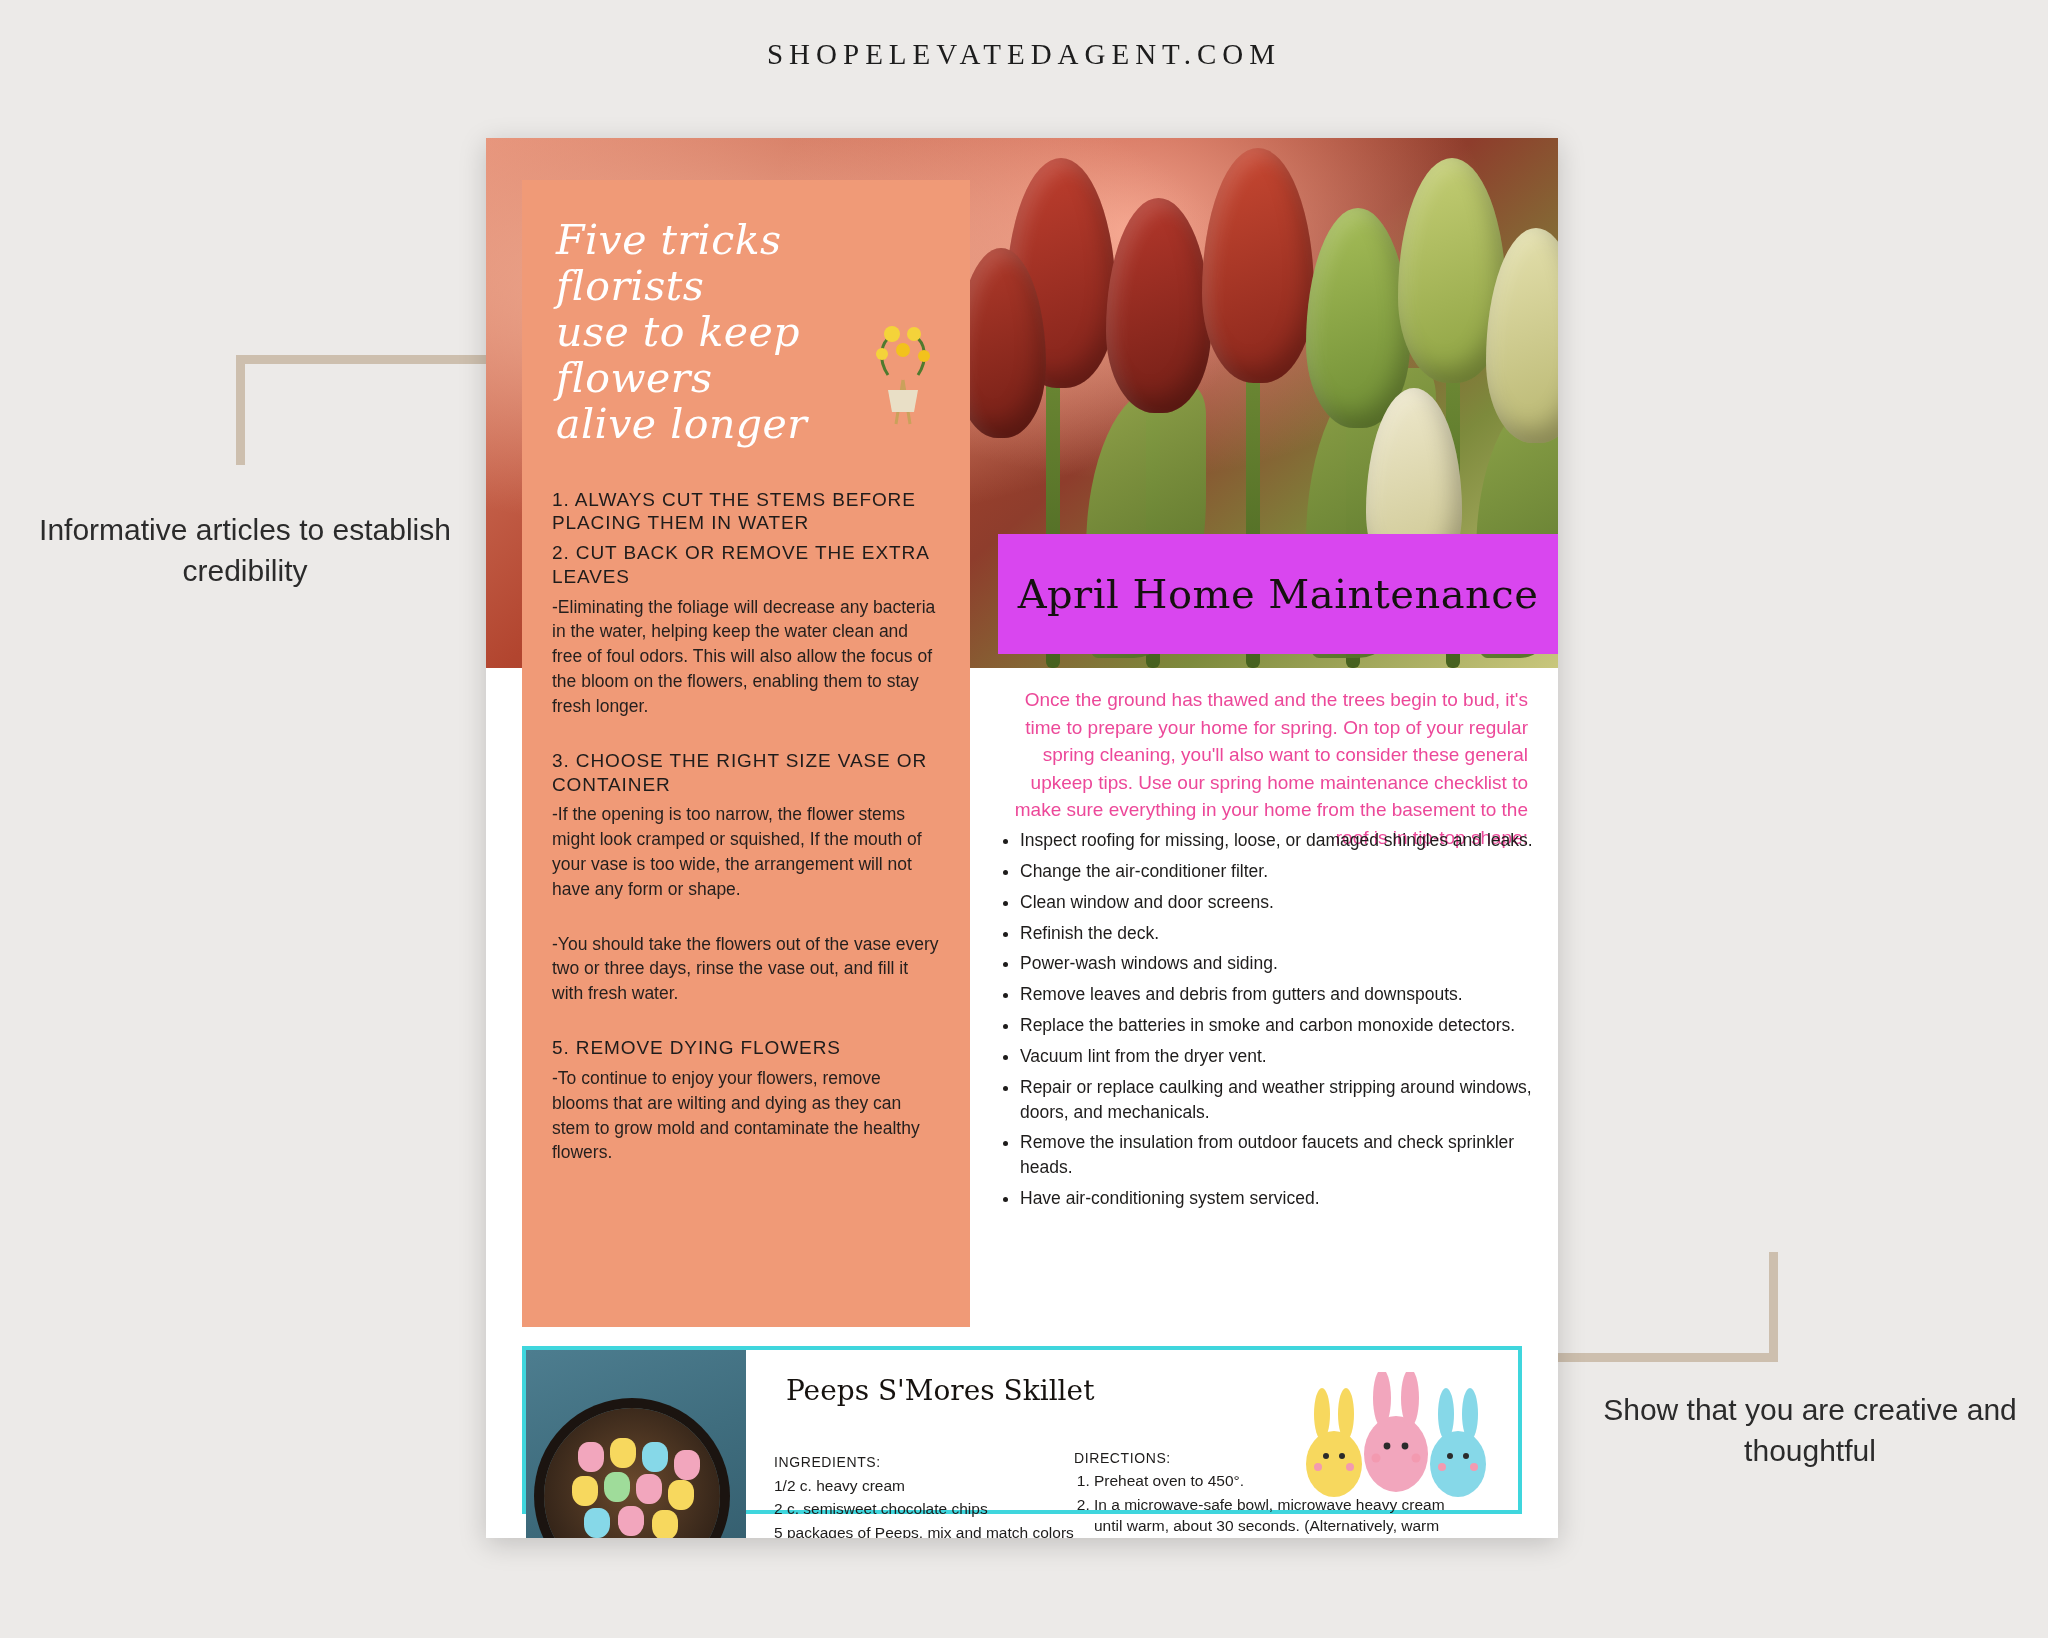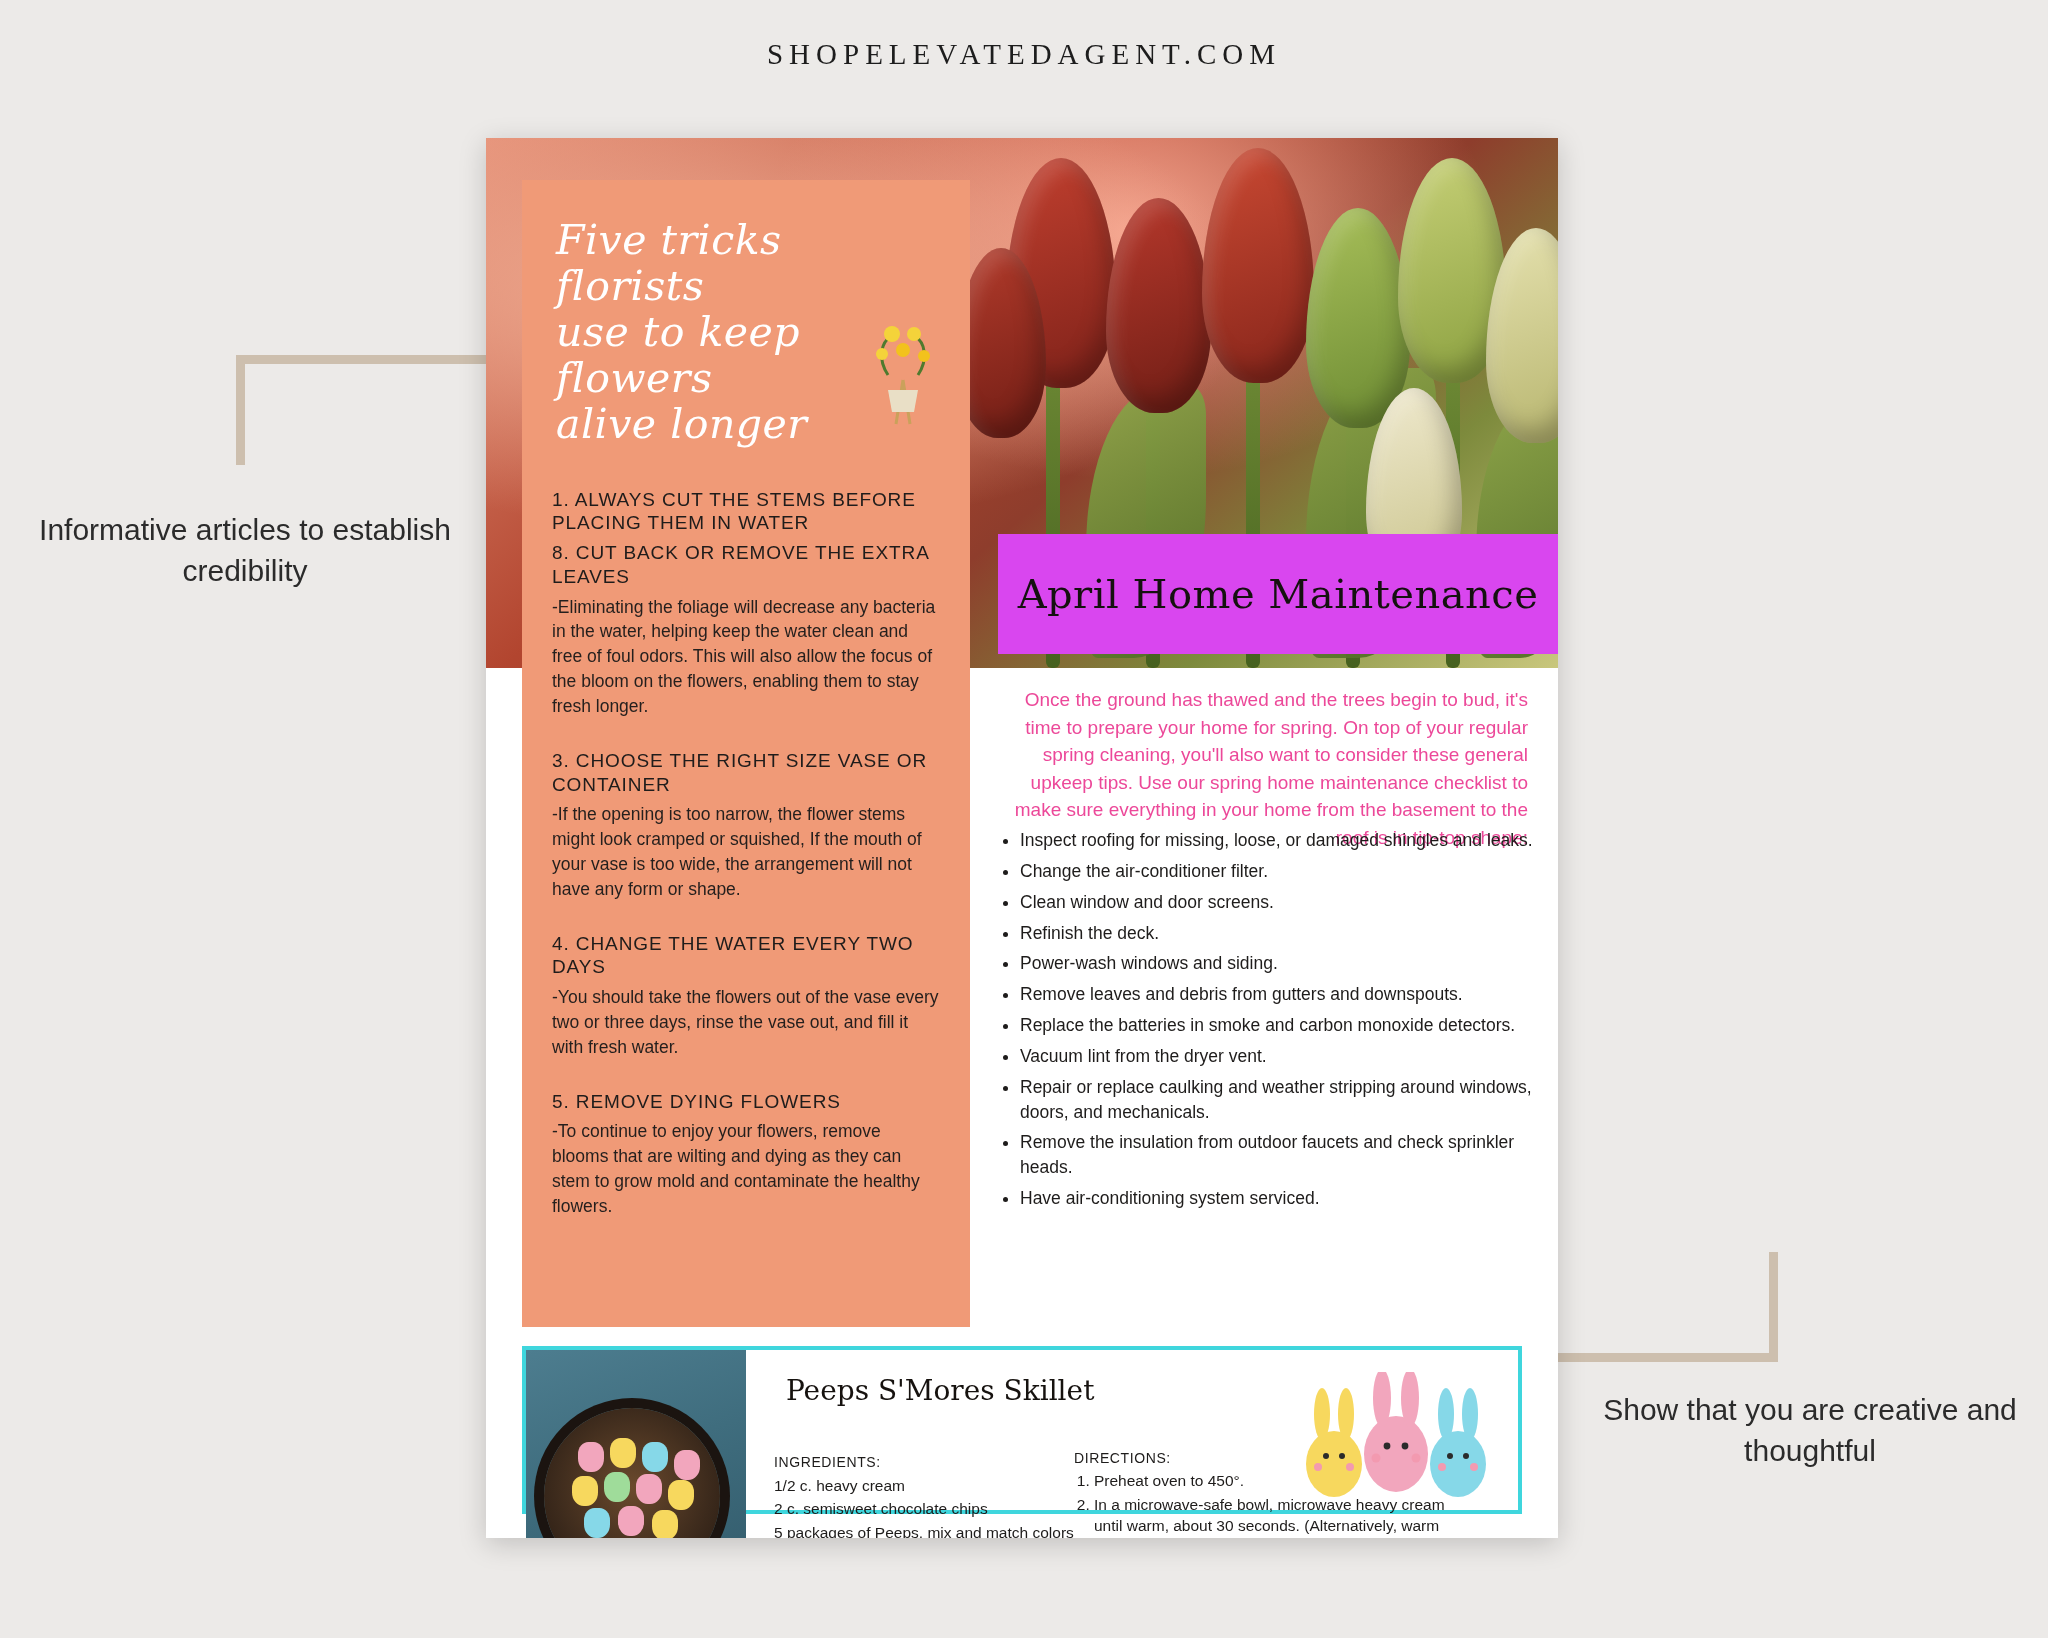--- a/index.html
+++ b/index.html
@@ -237,29 +237,28 @@
       <circle cx="45" cy="30" r="7" fill="#f2c21d"></circle>
       <circle cx="24" cy="34" r="6" fill="#f4d33a"></circle>
       <circle cx="66" cy="36" r="6" fill="#f2c21d"></circle>
       <path d="M30 70 L60 70 L56 92 L34 92 Z" fill="#e9dfc6"></path>
     </svg>
 
     <div>
       <div class="tip-h">1. ALWAYS CUT THE STEMS BEFORE PLACING THEM IN WATER</div>
     </div>
     <div>
-      <div class="tip-h">8. CUT BACK OR REMOVE THE EXTRA LEAVES</div>
+      <div class="tip-h">2. CUT BACK OR REMOVE THE EXTRA LEAVES</div>
       <div class="tip-b">-Eliminating the foliage will decrease any bacteria in the water, helping keep the water clean and free of foul odors. This will also allow the focus of the bloom on the flowers, enabling them to stay fresh longer.</div>
     </div>
     <div>
       <div class="tip-h">3. CHOOSE THE RIGHT SIZE VASE OR CONTAINER</div>
       <div class="tip-b">-If the opening is too narrow, the flower stems might look cramped or squished, If the mouth of your vase is too wide, the arrangement will not have any form or shape.</div>
     </div>
     <div>
-      <div class="tip-h">4. CHANGE THE WATER EVERY TWO DAYS</div>
       <div class="tip-b">-You should take the flowers out of the vase every two or three days, rinse the vase out, and fill it with fresh water.</div>
     </div>
     <div>
       <div class="tip-h">5. REMOVE DYING FLOWERS</div>
       <div class="tip-b">-To continue to enjoy your flowers, remove blooms that are wilting and dying as they can stem to grow mold and contaminate the healthy flowers.</div>
     </div>
   </div>
 
   <div class="yellow-band">
     <span>April Home Maintenance</span>

